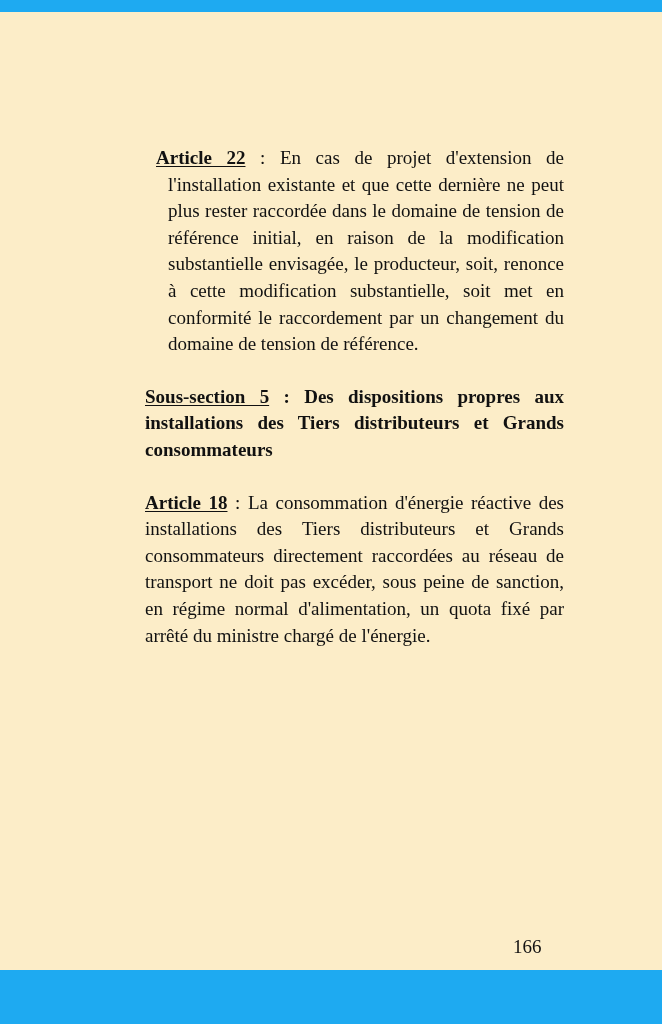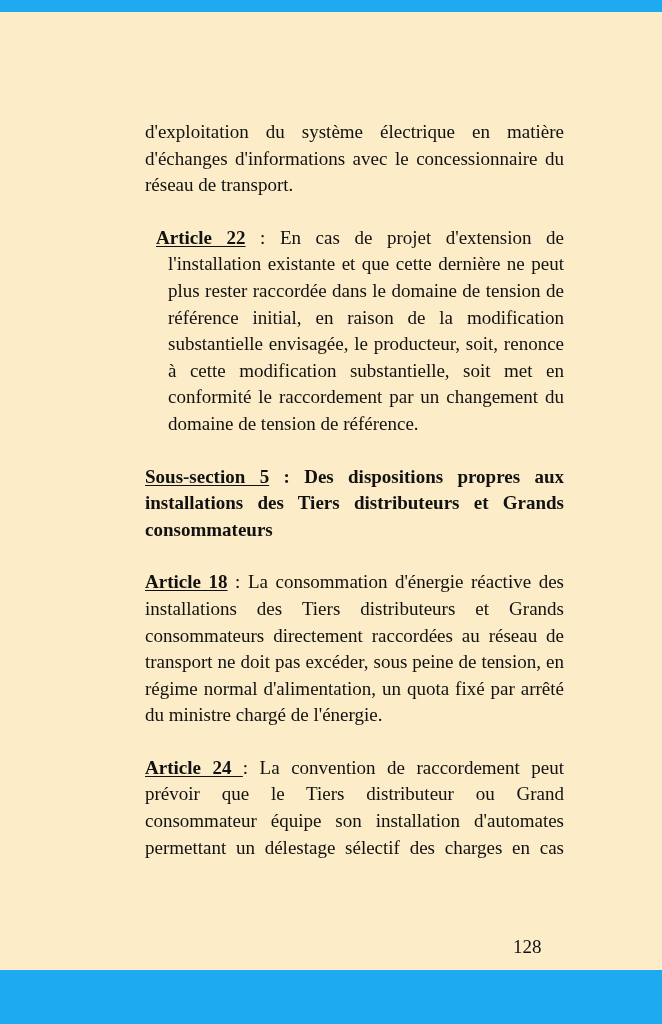--- a/index.html
+++ b/index.html
@@ -21,26 +21,24 @@
     .u { font-weight: bold; text-decoration: underline; text-underline-offset: 2px; }
     .bold { font-weight: bold; }
     .page-number { position: absolute; left: 513px; top: 936px; font-size: 19px; }
   </style>
 </head>
 <body>
 
 <div class="bar-top"></div>
 
 <div class="page">
-  <p>d'exploitation du système électrique en matière d'échanges d'informations avec le concessionnaire du réseau de transport.</p>
   <div class="gap"></div>
   <p class="indent"><span class="u">Article 22</span><span> : En cas de projet d'extension de l'installation existante et que cette dernière ne peut plus rester raccordée dans le domaine de tension de référence initial, en raison de la modification substantielle envisagée, le producteur, soit, renonce à cette modification substantielle, soit met en conformité le raccordement par un changement du domaine de tension de référence.</span></p>
   <div class="gap"></div>
   <p class="bold"><span class="u">Sous-section 5</span><span> : Des dispositions propres aux installations des Tiers distributeurs et Grands consommateurs</span></p>
   <div class="gap"></div>
-  <p><span class="u">Article 18</span><span> : La consommation d'énergie réactive des installations des Tiers distributeurs et Grands consommateurs directement raccordées au réseau de transport ne doit pas excéder, sous peine de tension, en régime normal d'alimentation, un quota fixé par arrêté du ministre chargé de l'énergie.</span></p>
+  <p><span class="u">Article 18</span><span> : La consommation d'énergie réactive des installations des Tiers distributeurs et Grands consommateurs directement raccordées au réseau de transport ne doit pas excéder, sous peine de sanction, en régime normal d'alimentation, un quota fixé par arrêté du ministre chargé de l'énergie.</span></p>
   <div class="gap"></div>
-  <p style="text-align-last: justify;"><span class="u">Article 24 </span><span>: La convention de raccordement peut prévoir que le Tiers distributeur ou Grand consommateur équipe son installation d'automates permettant un délestage sélectif des charges en cas</span></p>
 </div>
 
-<div class="page-number">128</div>
+<div class="page-number">166</div>
 
 <div class="bar-bottom"></div>
 
 </body></html>

